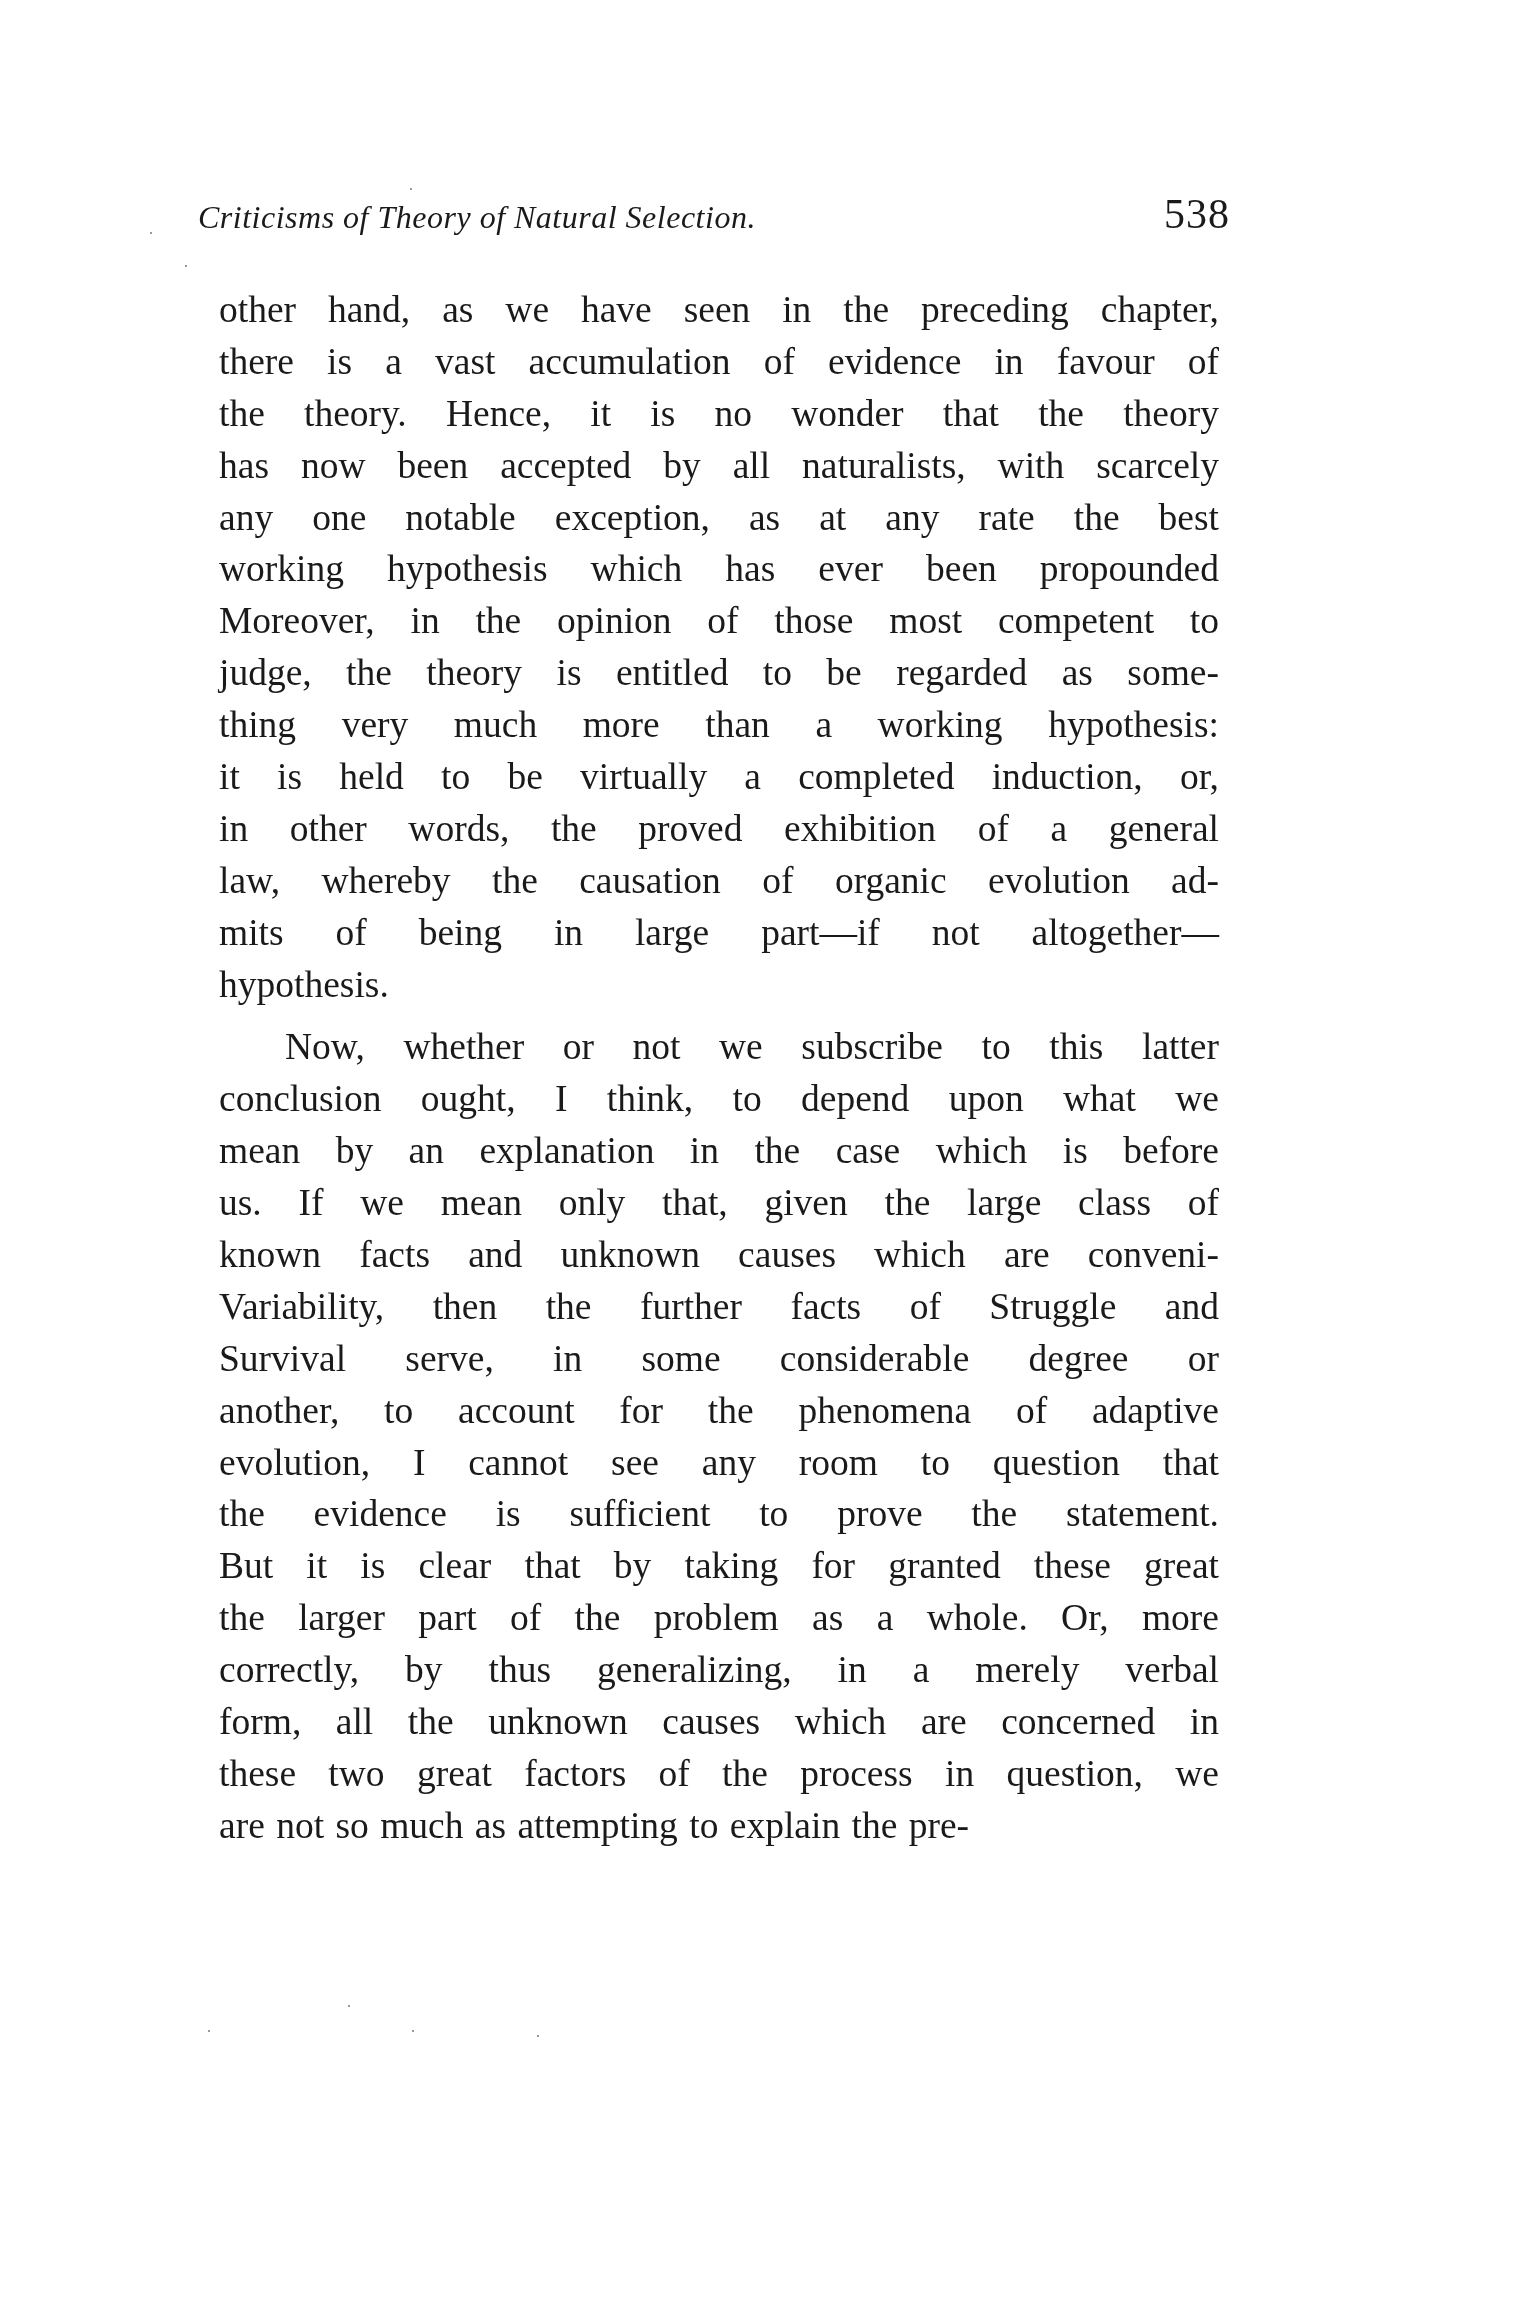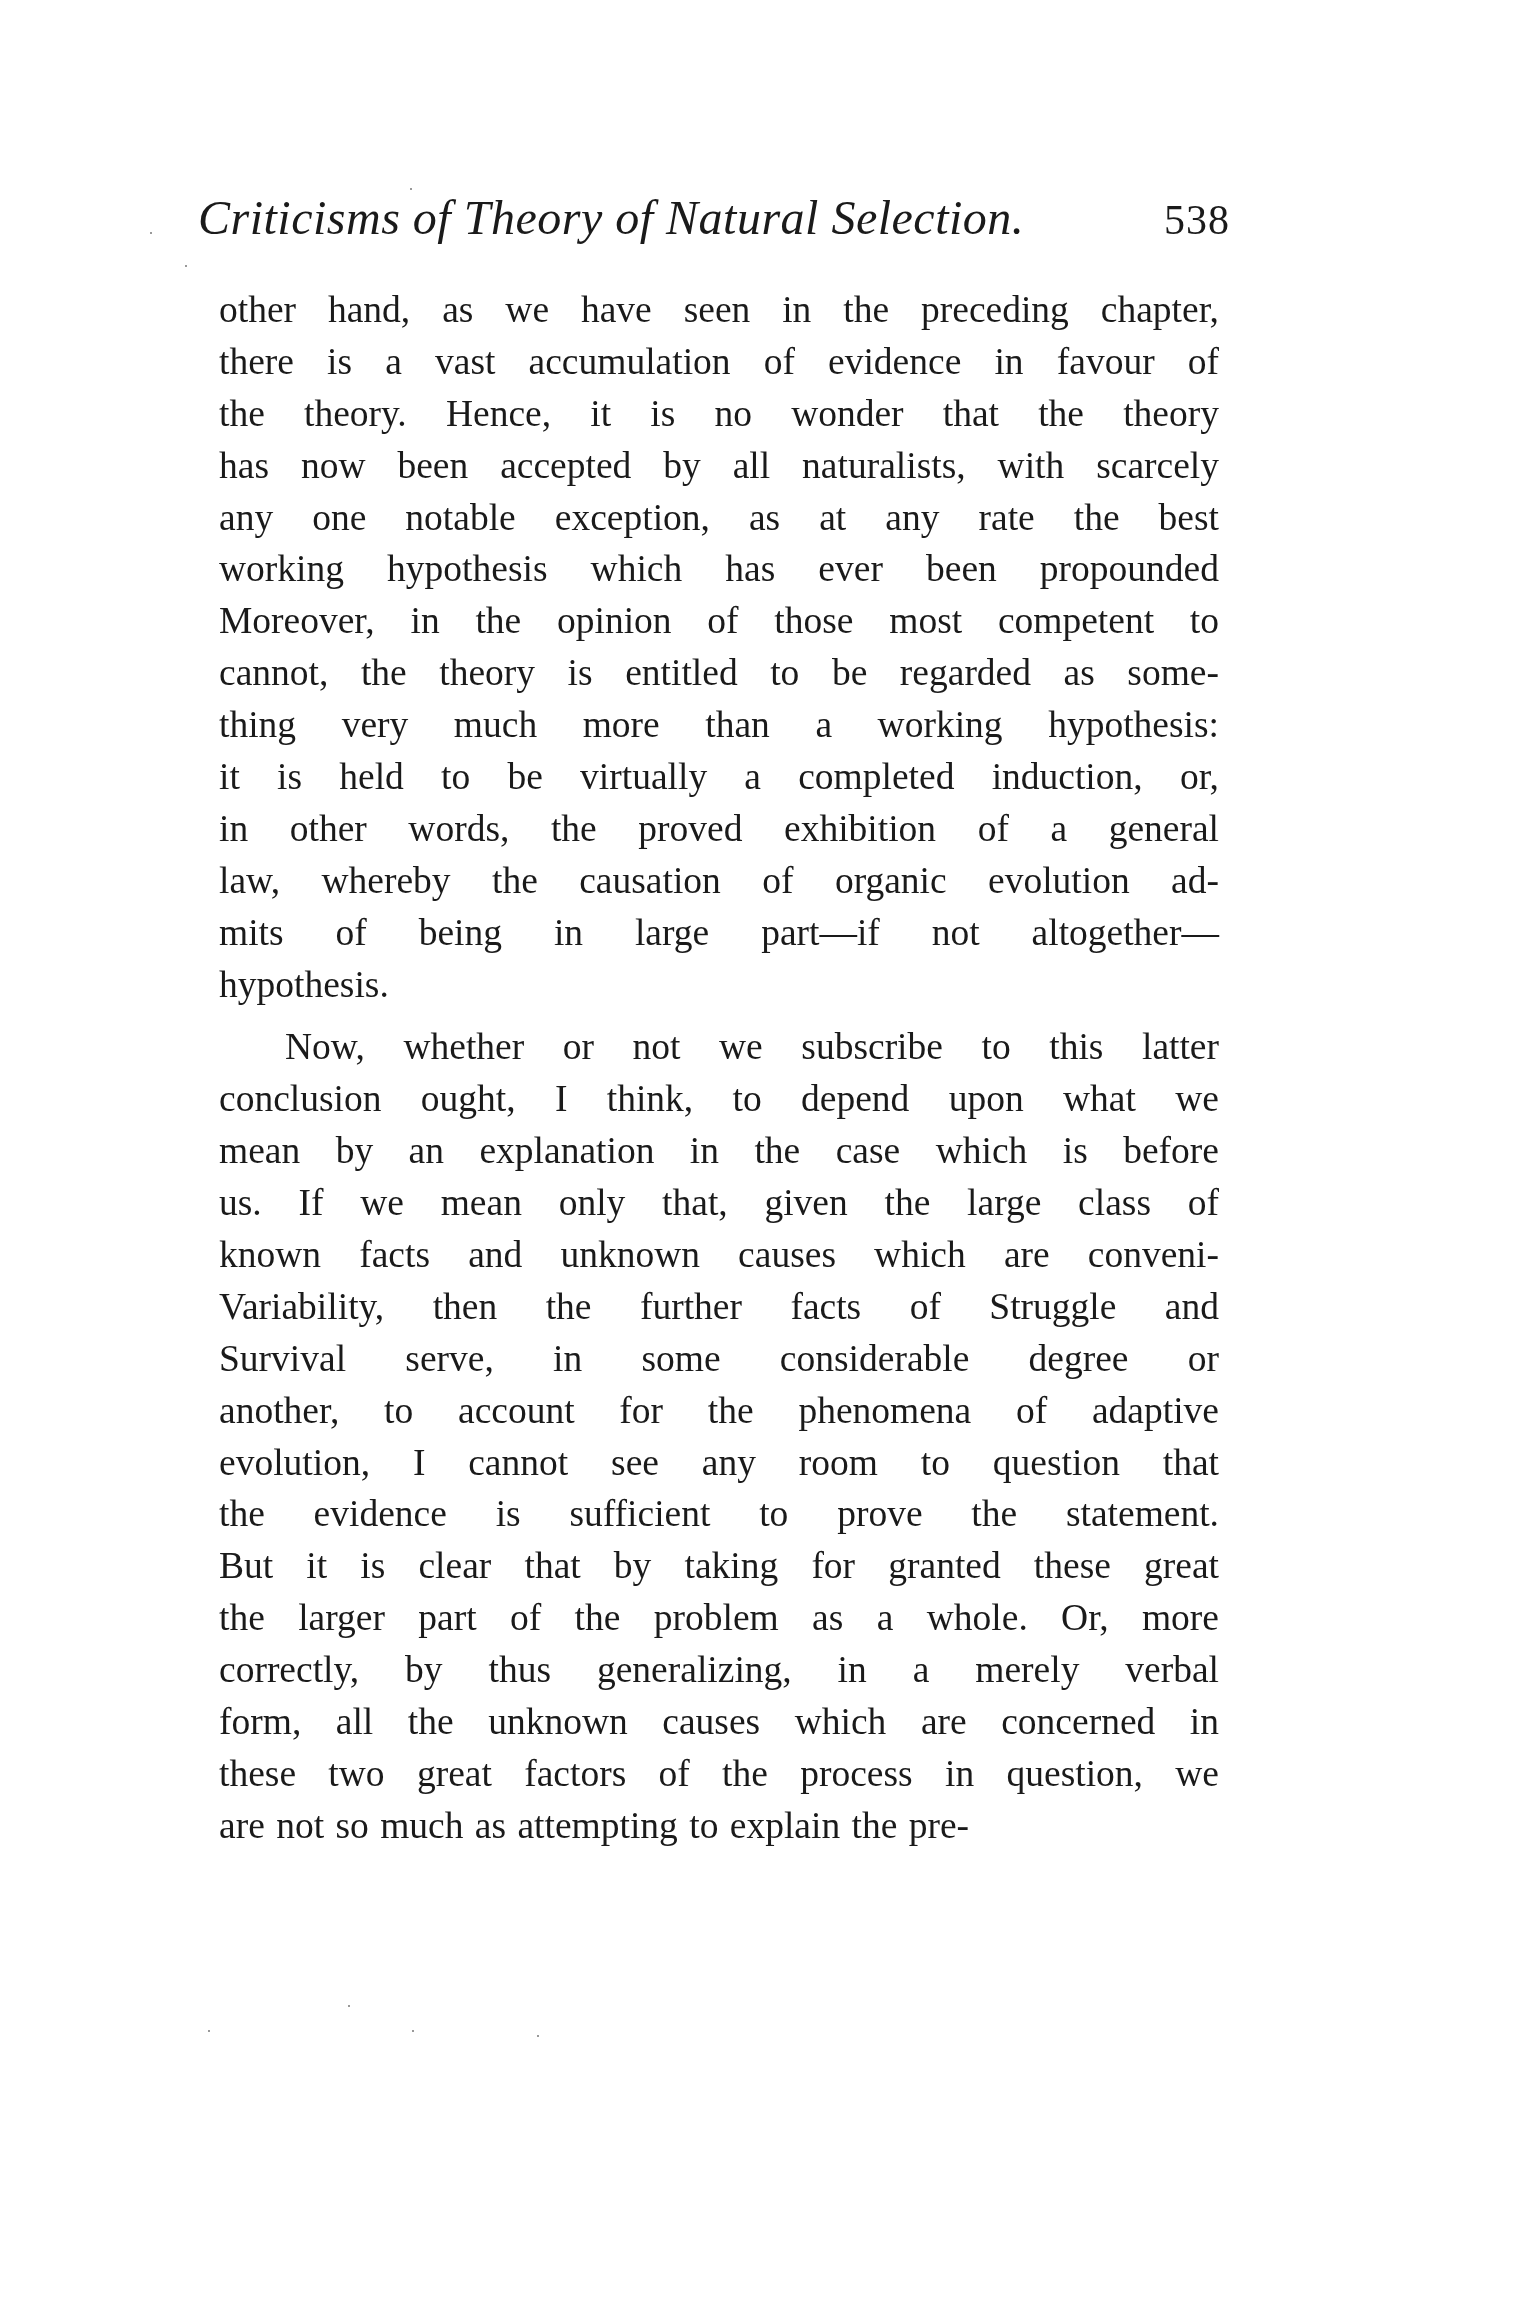--- a/index.html
+++ b/index.html
@@ -23,21 +23,21 @@
     }
     .running-head {
       display: flex;
       justify-content: space-between;
       align-items: baseline;
       height: 80px;
       margin-bottom: 14px;
     }
     .running-title {
       font-style: italic;
-      font-size: 48px;
+      font-size: 32px;
       letter-spacing: 0.5px;
       margin-left: -10px;
       white-space: nowrap;
       font-family: Liberation Serif, serif;
     }
     .page-number {
       font-size: 42px;
       letter-spacing: 1px;
     }
     .paragraph {
@@ -77,21 +77,21 @@
   </div>
   <div id="body-text">
       <div class="paragraph">
         <span class="line">other hand, as we have seen in the preceding chapter,</span>
         <span class="line">there is a vast accumulation of evidence in favour of</span>
         <span class="line">the theory.  Hence, it is no wonder that the theory</span>
         <span class="line">has now been accepted by all naturalists, with scarcely</span>
         <span class="line">any one notable exception, as at any rate the best</span>
         <span class="line">working hypothesis which has ever been propounded</span>
         <span class="line">Moreover, in the opinion of those most competent to</span>
-        <span class="line">cannot, the theory is entitled to be regarded as some-</span>
+        <span class="line">judge, the theory is entitled to be regarded as some-</span>
         <span class="line">thing very much more than a working hypothesis:</span>
         <span class="line">it is held to be virtually a completed induction, or,</span>
         <span class="line">in other words, the proved exhibition of a general</span>
         <span class="line">law, whereby the causation of organic evolution ad-</span>
         <span class="line">mits of being in large part—if not altogether—</span>
         <span class="line last">hypothesis.</span>
       </div>
       <div class="paragraph">
         <span class="line indent">Now, whether or not we subscribe to this latter</span>
         <span class="line">conclusion ought, I think, to depend upon what we</span>

